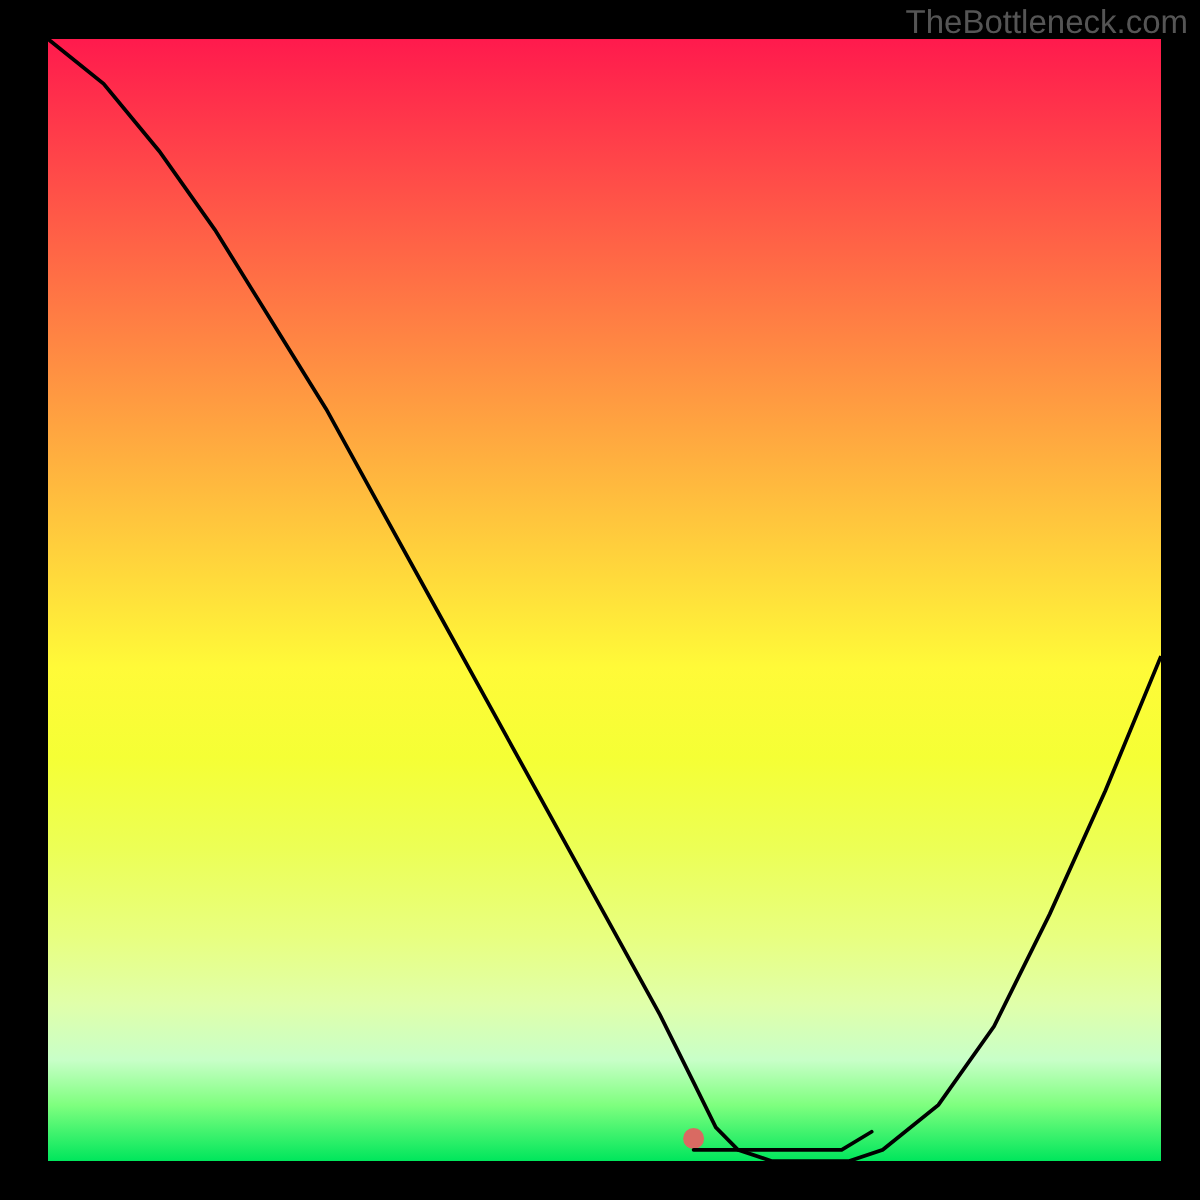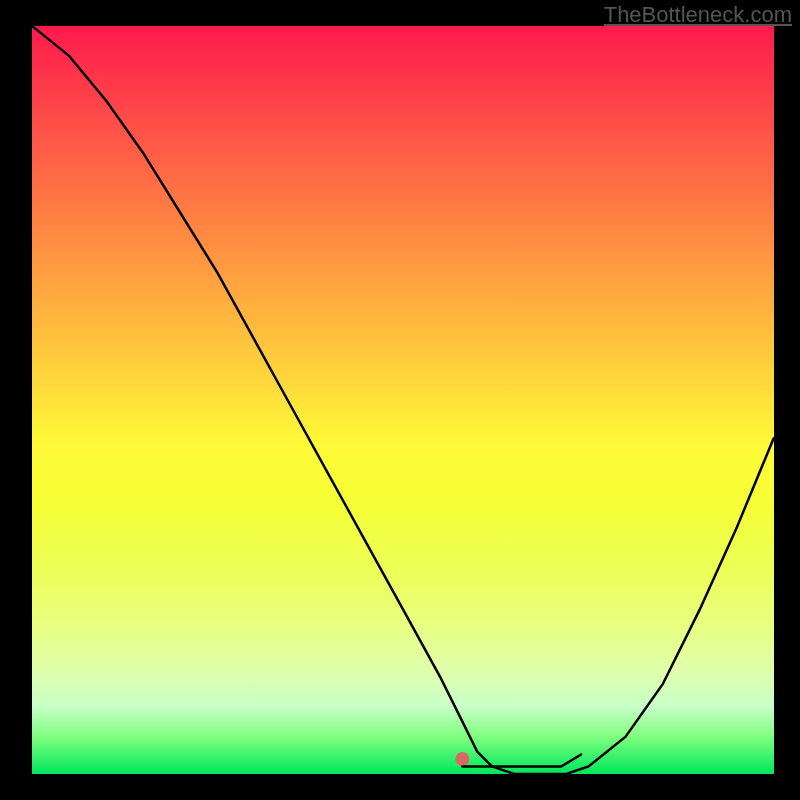--- a/index.html
+++ b/index.html
@@ -10,21 +10,20 @@
     position: relative;
     font-family: Arial, sans-serif;
   }
   .watermark {
     position: absolute;
     top: 2px;
     right: 8px;
     color: #555;
     font-size: 22px;
     z-index: 10;
-    text-decoration: underline;
   }
   .plot-area {
     position: absolute;
     left: 32px;
     top: 26px;
     width: 742px;
     height: 748px;
     background: linear-gradient(to bottom,
       #ff1a4d 0%,
       #ff3a4a 8%,

